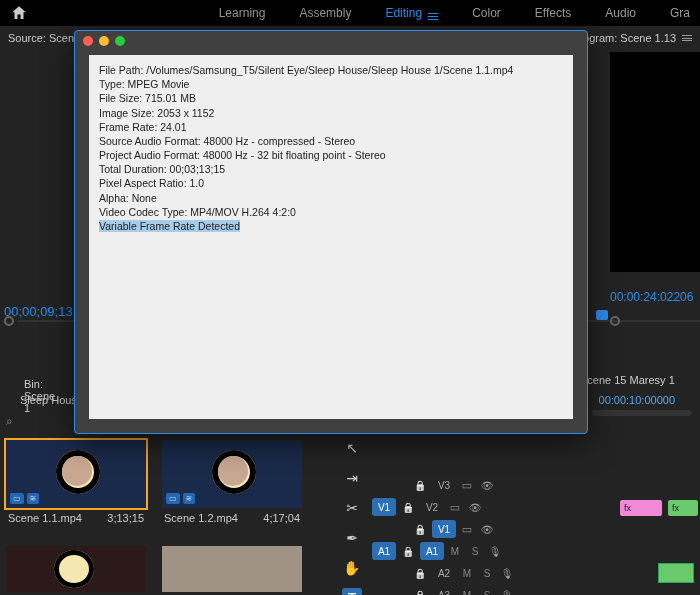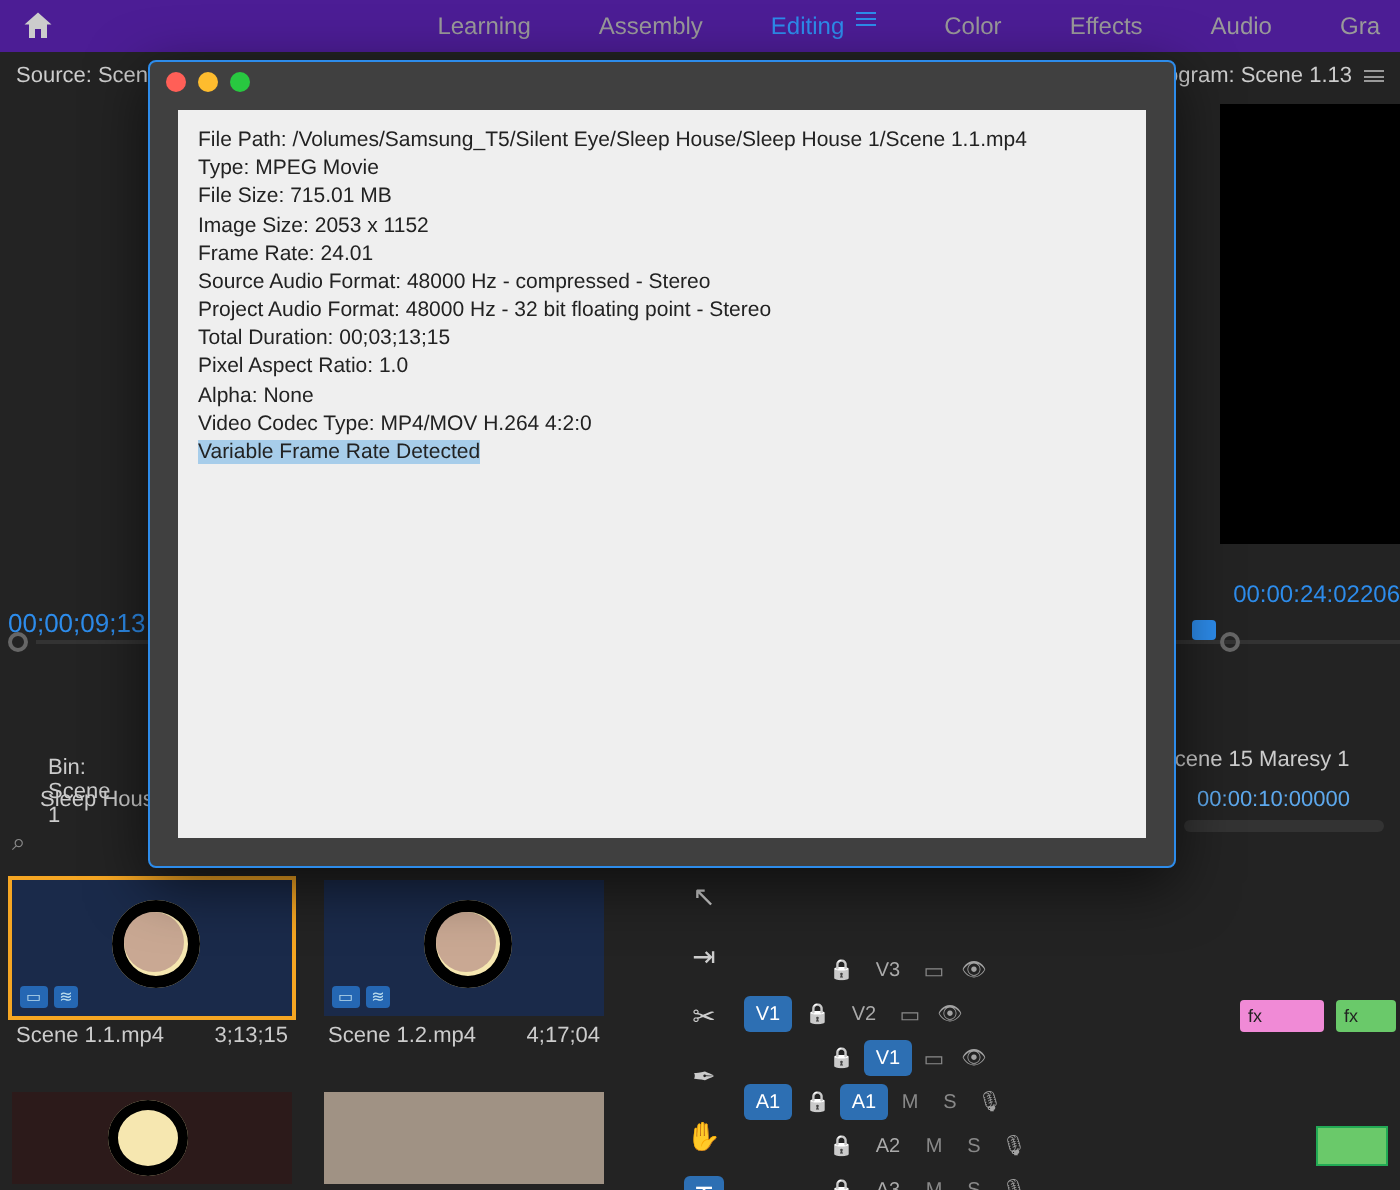--- a/index.html
+++ b/index.html
@@ -1,31 +1,31 @@
 <!DOCTYPE html>
 <html><head>
 <meta charset="utf-8">
 <style>
   * { box-sizing: border-box; margin: 0; padding: 0; font-family: -apple-system, 'Segoe UI', Arial, sans-serif; }
   body { width: 700px; height: 595px; background: #232323; color: #ccc; overflow: hidden; position: relative; font-size: 12px; }
   
-  .topbar { height: 26px; display: flex; align-items: center; padding: 0 10px; gap: 40px; background: #4c1d95; }
+  .topbar { height: 26px; display: flex; align-items: center; padding: 0 10px; gap: 40px; background: #000000; }
   .home-icon { width: 18px; height: 18px; fill: #ccc; }
   .tabs { display: flex; gap: 34px; margin-left: auto; margin-right: 0; font-size: 12px; color: #999; }
   .tab { cursor: pointer; }
-  .tab.active { color: #2d8ceb; display: flex; align-items: flex-start; gap: 6px; }
+  .tab.active { color: #2d8ceb; display: flex; align-items: flex-end; gap: 6px; }
   .hamburger { display: inline-flex; flex-direction: column; gap: 2px; }
   .hamburger span { width: 10px; height: 1px; background: #2d8ceb; display: block; }
   
   .panel-header { display: flex; justify-content: space-between; padding: 6px 8px; font-size: 11px; color: #ccc; background: #232323;}
   .panel-header .right { display: flex; align-items: center; gap: 6px; }
   
   .programview { position:absolute; right:0; top:52px; width:90px; }
   .program-black { height:220px; background:#000; margin-bottom:4px;}
-  .tc-blue { color:#2d8ceb; font-size:12px; padding:2px 0; text-align:right;margin-top:16px;}
+  .tc-blue { color:#2d8ceb; font-size:12px; padding:2px 0; text-align:left;margin-top:16px;}
   .source-tc { position:absolute; left:4px; top:304px; font-size:13px; color:#2d8ceb;}
   
   .timeruler { position:absolute; top:306px; left:0; right:0; height:22px; display:flex; align-items:center;}
   .timeruler .knob-l { position:absolute; left:4px; top:10px; width:10px;height:10px; border-radius:50%; border:2px solid #666;}
   .timeruler .line { position:absolute; left:18px; right:0; top:14px; height:2px; background:#333;}
   .timeruler .knob-r { position:absolute; right:80px; top:10px; width:10px;height:10px; border-radius:50%; border:2px solid #666;}
   .timeruler .marker { position:absolute; right:92px; top:4px; width:12px; height:10px; background:#2d8ceb; border-radius:2px;}
   
   .binrow { position:absolute; top:374px; left:0; right:0; display:flex; font-size:11px; color:#ccc;}
   .binrow .bin-l { padding:4px 24px; width:72px;}

